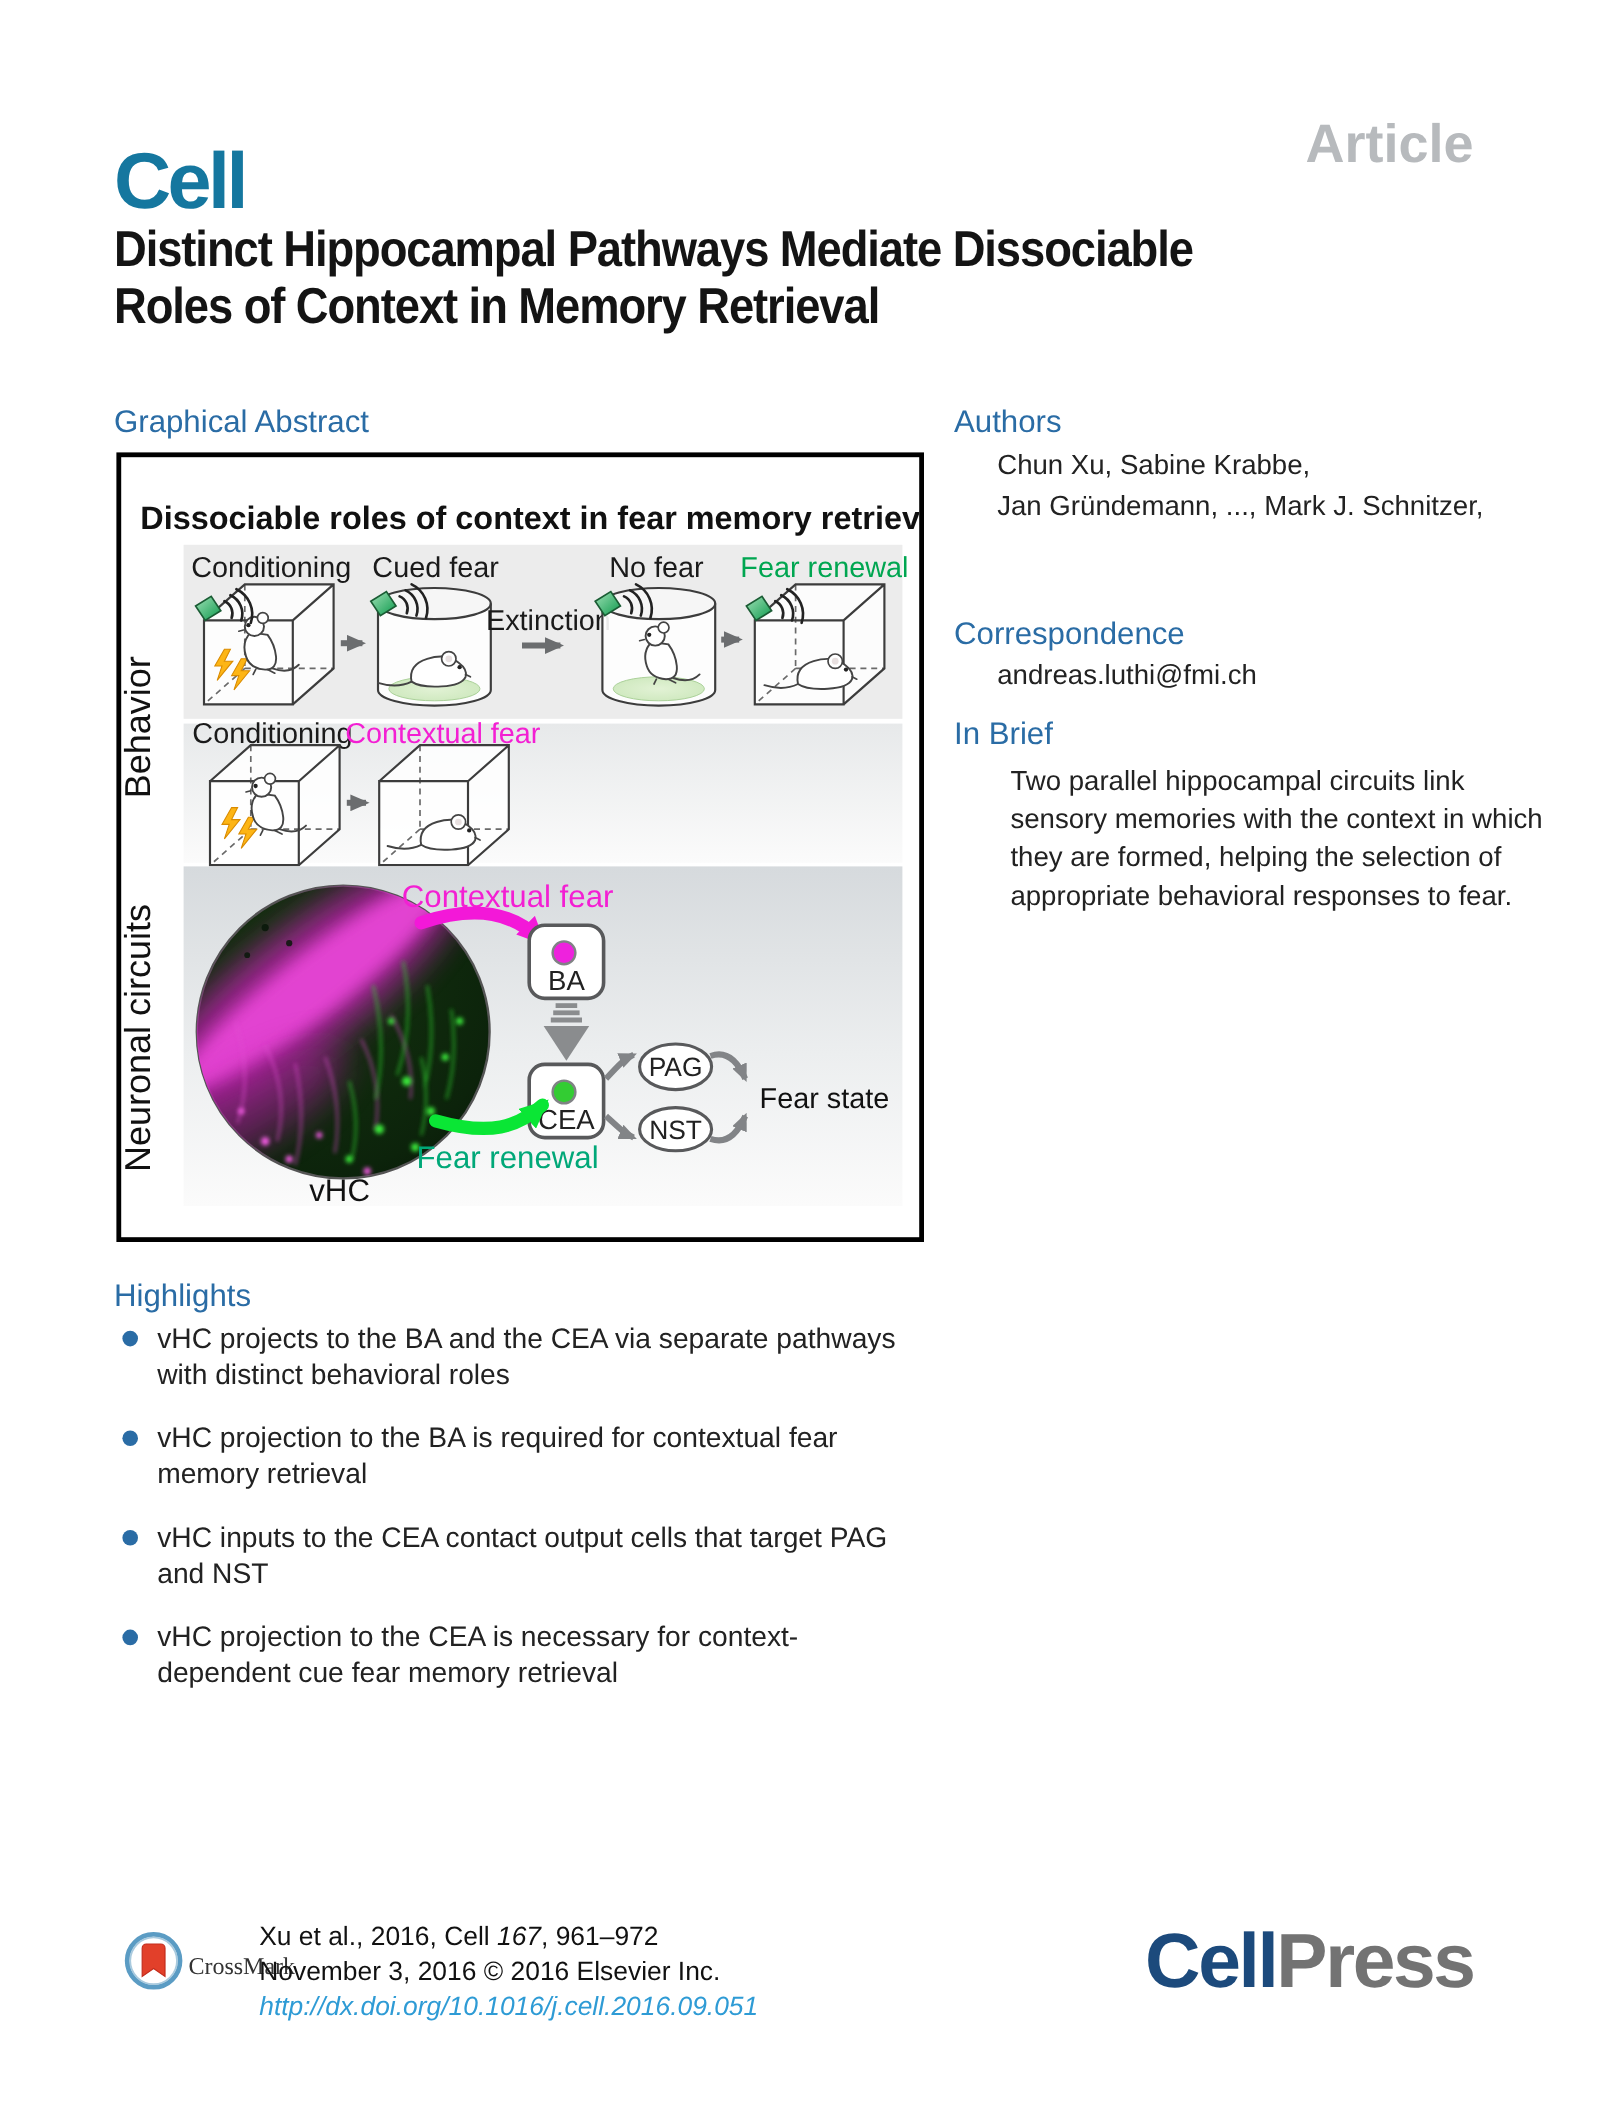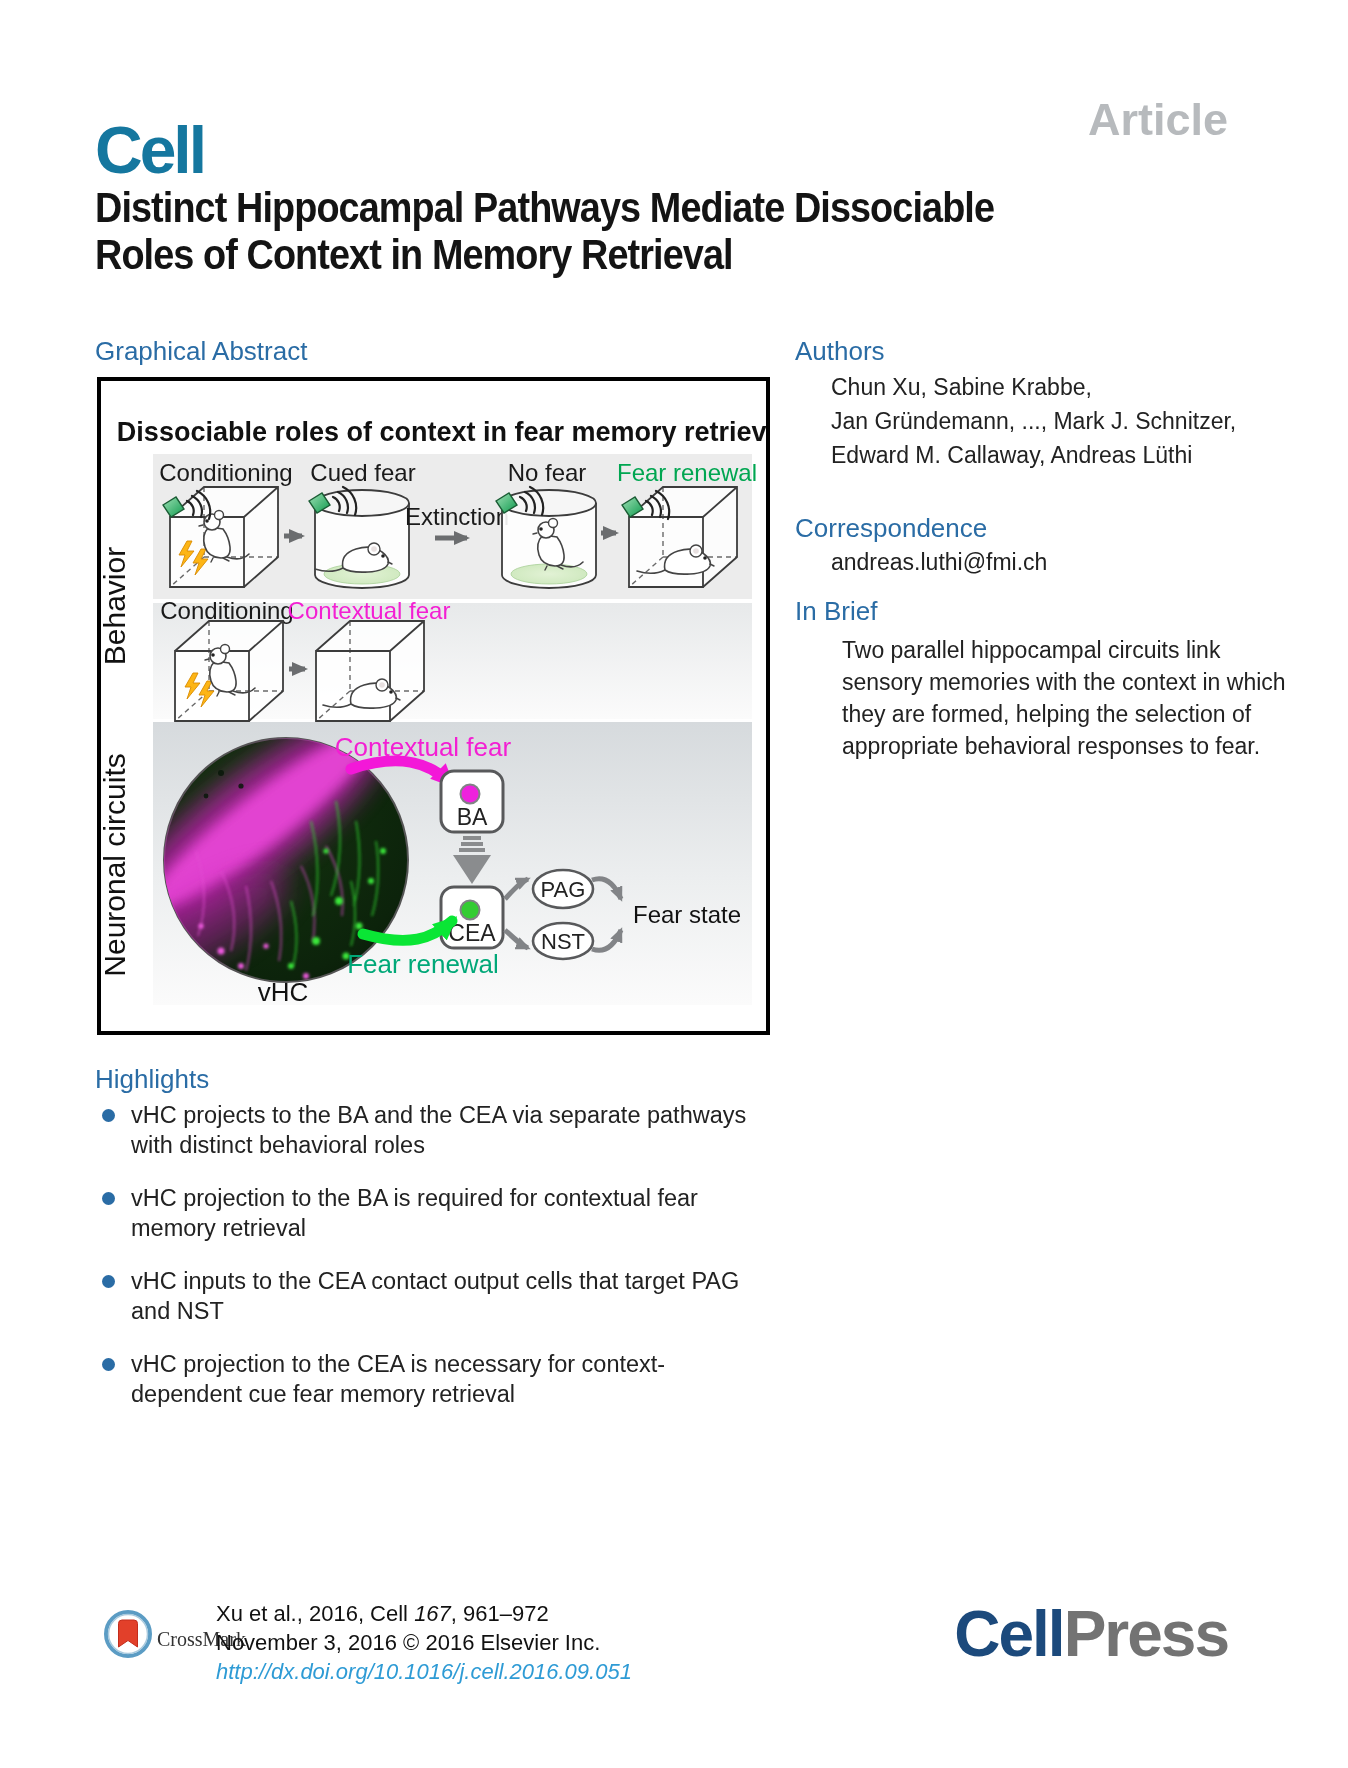--- a/index.html
+++ b/index.html
@@ -51,21 +51,20 @@
 
 <div class="abs sec-head" id="ga-head">Graphical Abstract</div>
 <div class="abs sec-head" id="authors-head">Authors</div>
 <div class="abs sec-head" id="corr-head">Correspondence</div>
 <div class="abs sec-head" id="brief-head">In Brief</div>
 <div class="abs sec-head" id="hl-head">Highlights</div>
 
 <div class="abs body-text" id="authors-block">
   <div>Chun Xu, Sabine Krabbe,</div>
   <div>Jan Gründemann, ..., Mark J. Schnitzer,</div>
-  <div>Edward M. Callaway, Andreas Lüthi</div>
 </div>
 <div class="abs body-text" id="corr-email">andreas.luthi@fmi.ch</div>
 <div class="abs body-text" id="brief-text">Two parallel hippocampal circuits link sensory memories with the context in which they are formed, helping the selection of appropriate behavioral responses to fear.</div>
 
 <div class="abs" id="ga-box">
 <svg width="665" height="650" viewBox="0 0 665 650">
   <defs>
     <linearGradient id="panel2g" x1="0" y1="0" x2="0" y2="1">
       <stop offset="0" stop-color="#e7e9ea"></stop>
           <stop offset="1" stop-color="#fbfbfb"></stop>

